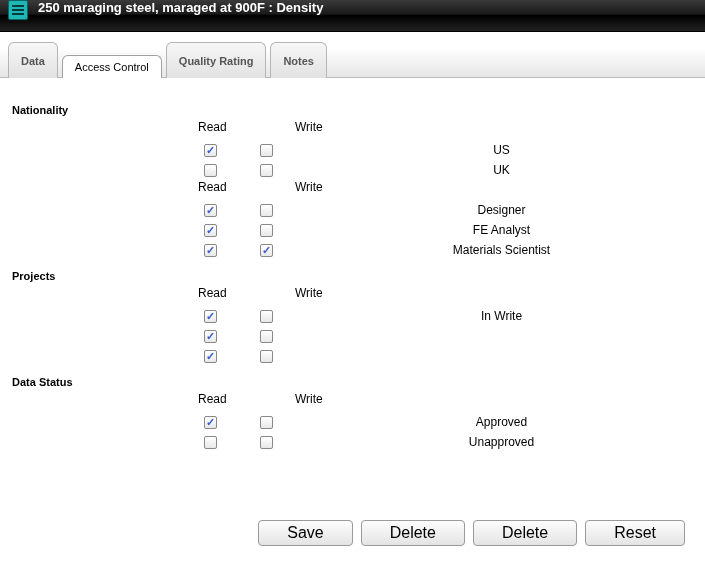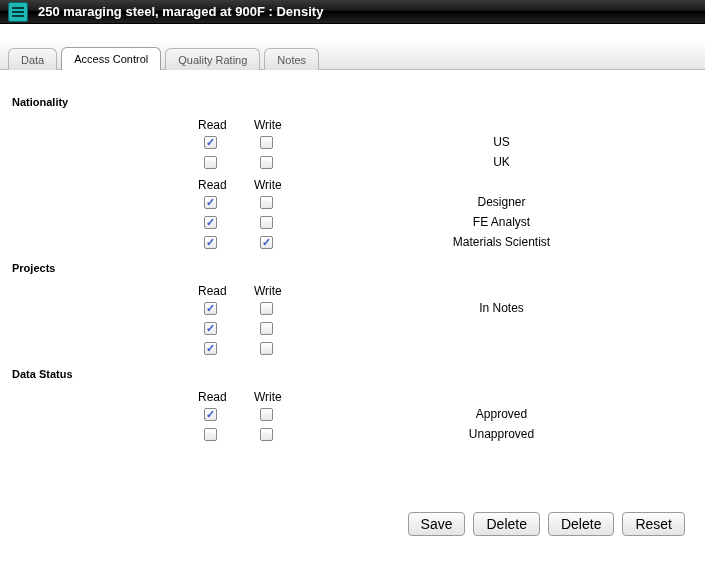--- a/index.html
+++ b/index.html
@@ -6,23 +6,23 @@
   body {
     margin: 0;
     font-family: Arial, Helvetica, sans-serif;
     font-size: 12px;
     background: #fff;
     width: 705px;
   }
   .titlebar {
     background: linear-gradient(#3a3a3a, #1a1a1a 45%, #000 50%, #222 100%);
     color: #fff;
-    height: 24px;
-    display: flex;
-    align-items: center;
+    height: 32px;
+    display: flex;
+    align-items: flex-start;
     padding: 0 8px;
     border-bottom: 1px solid #000;
   }
   .app-icon {
     width: 20px;
     height: 20px;
     background: #1fb6b6;
     border: 1px solid #0a6767;
     margin-right: 10px;
     position: relative;
@@ -55,23 +55,24 @@
     border-bottom: none;
     border-radius: 6px 6px 0 0;
     padding: 4px 12px;
     margin-right: 4px;
     background: linear-gradient(#f7f7f7, #e2e2e2);
     color: #555;
     cursor: pointer;
     font-size: 11px;
     position: relative;
     top: 1px;
-    height: 22px;
+    height: 36px;
     display: flex;
     align-items: center;
+    font-weight: bold;
   }
   .tab.active {
     background: #fff;
     color: #000;
     font-weight: normal;
     border-color: #a0a0a0;
     top: 1px;
     height: 23px;
     z-index: 2;
   }
@@ -81,22 +82,23 @@
   .section-title {
     font-weight: bold;
     font-size: 11px;
     margin: 10px 0 4px 0;
   }
   .grid {
     margin-left: 186px;
   }
   .grid-header {
     display: flex;
-    align-items: flex-end;
+    align-items: flex-start;
     height: 20px;
+    gap: 41px;
   }
   .col-read {
     width: 56px;
     text-align: left;
   }
   .col-write {
     width: 56px;
     text-align: left;
   }
   .col-label {
@@ -136,22 +138,22 @@
     position: relative;
     display: flex;
     justify-content: flex-end;
     gap: 8px;
     padding: 8px 20px 16px 0;
   }
   .btn {
     border: 1px solid #9a9a9a;
     border-radius: 4px;
     background: linear-gradient(#fdfdfd, #e4e4e4);
-    padding: 3px 12px;
-    font-size: 14px;
+    padding: 3px 28px;
+    font-size: 16px;
     cursor: pointer;
     min-width: 50px;
     text-align: center;
   }
 </style>
 </head>
 <body>
 
 <div class="titlebar">
   <span class="app-icon"></span>
@@ -233,21 +235,21 @@
         <div class="col-write">Write</div>
         <div class="col-label"></div>
       </div>
       <div class="grid-row">
         <div class="cb-cell">
           <span class="cb checked"></span>
         </div>
         <div class="cb-cell">
           <span class="cb"></span>
         </div>
-        <div class="col-label">In Notes</div>
+        <div class="col-label">In Write</div>
       </div>
       <div class="grid-row">
         <div class="cb-cell">
           <span class="cb checked"></span>
         </div>
         <div class="cb-cell">
           <span class="cb"></span>
         </div>
       </div>
       <div class="grid-row">

